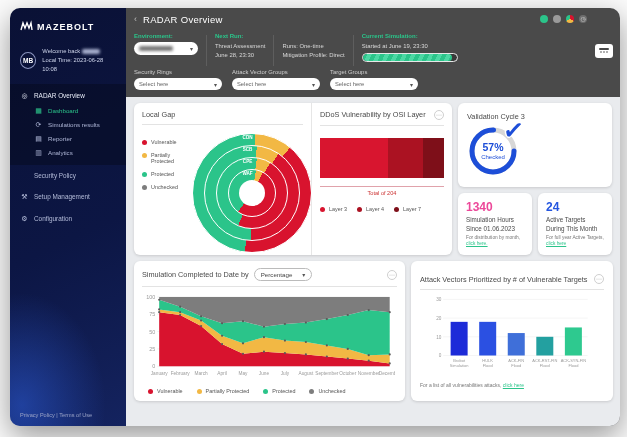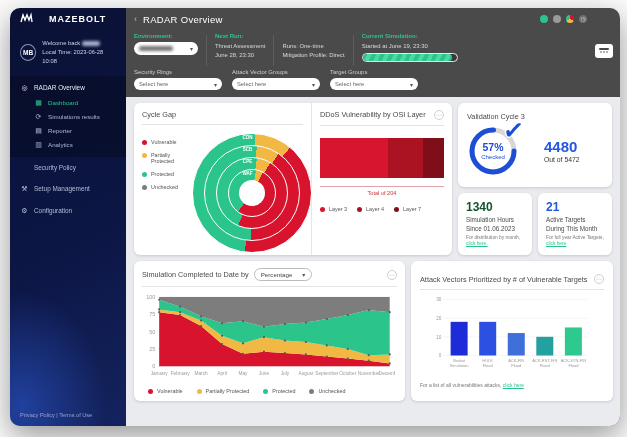--- a/index.html
+++ b/index.html
@@ -4,21 +4,21 @@
 <style>
   * { margin:0; padding:0; box-sizing:border-box; }
   html,body { width:627px; height:437px; background:#fbfbfb; font-family:"Liberation Sans",sans-serif; overflow:hidden; }
   .window { position:absolute; left:10px; top:8px; width:610px; height:418px; border-radius:10px;
             box-shadow:0 10px 30px rgba(0,0,0,.4); display:flex; overflow:hidden; background:#e9ebee; }
   
   .sidebar { width:116px; flex:0 0 116px; background:
       radial-gradient(120px 160px at 10% 95%, rgba(44,92,216,.55), rgba(44,92,216,0) 70%),
       linear-gradient(155deg,#0a1135 0%, #0c1644 55%, #14235f 100%);
       color:#c6cde4; display:flex; flex-direction:column; position:relative; }
-  .logo-row { display:flex; align-items:center; gap:16px; padding:4px 8px 8px 10px; }
+  .logo-row { display:flex; align-items:center; gap:4px; padding:12px 8px 8px 10px; }
   .logo-text { color:#fff; font-weight:bold; font-size:9px; letter-spacing:1px; }
   .user-row { display:flex; align-items:center; gap:6px; padding:6px 10px 10px 10px; }
   .avatar { width:17px; height:17px; border-radius:50%; border:1px solid #8d96c0; color:#fff;
             font-size:6.5px; font-weight:bold; display:flex; align-items:center; justify-content:center; }
   .welcome { font-size:5.8px; color:#cdd4ea; line-height:1.55; }
   .blur-chip { display:inline-block; width:18px; height:5px; background:#aab2d0; border-radius:2px; filter:blur(1.5px); vertical-align:middle; }
   .nav-group-active { background:rgba(4,8,26,.45); padding:4px 0 5px 0; }
   .nav-row { display:flex; align-items:center; gap:5px; padding:4px 10px; font-size:6.4px; color:#e8ecf8; cursor:pointer; }
   .nav-sub { display:flex; align-items:center; gap:5px; padding:3px 10px 3px 24px; font-size:6.2px; color:#aeb6d6; cursor:pointer; }
   .nav-sub.active { color:#2bc48a; }
@@ -73,21 +73,21 @@
   .donut-wrap { position:relative; width:120px; height:120px; margin:2px 0 0 4px; }
   .ring { position:absolute; border-radius:50%; border:1px solid #fff; }
   .ring-label { position:absolute; left:0; width:100%; text-align:center; color:#fff; font-size:4.6px; font-weight:bold; }
   .hole { position:absolute; width:26px; height:26px; left:47px; top:47px; background:#fff; border-radius:50%; }
   .osi-bar { display:flex; height:40px; width:100%; margin-top:6px; }
   .osi-underline { border-bottom:1px solid #e0a2ab; margin-top:8px; position:relative; }
   .osi-total { text-align:center; color:#c33; font-size:5.6px; margin-top:3px; }
   .legend-row { display:flex; gap:10px; margin-top:10px; }
   .rightcol { width:154px; display:flex; flex-direction:column; gap:6px; }
   .validation { height:84px; padding:9px 9px; }
-  .val-body { display:flex; align-items:center; gap:25px; margin-top:4px; }
+  .val-body { display:flex; align-items:flex-start; gap:25px; margin-top:4px;flex-direction:column; }
   .ring-chart { position:relative; width:52px; height:52px; }
   .ring-chart .pct { position:absolute; width:100%; text-align:center; top:16px; color:#1d4ed8; font-weight:bold; font-size:10.5px; }
   .ring-chart .chk { position:absolute; width:100%; text-align:center; top:29px; color:#1d4ed8; font-size:6px; }
   .checkmark { position:absolute; top:-9px; right:-5px; color:#1d4ed8; font-size:25px; font-weight:bold;
                text-shadow:-1.5px 0 0 #fff, 1.5px 0 0 #fff, 0 -1.5px 0 #fff, 0 1.5px 0 #fff; transform:rotate(6deg); }
   .val-num { color:#2456e0; font-size:15px; font-weight:bold; line-height:1; }
   .val-sub { color:#333; font-size:6.8px; margin-top:2px; }
   .minis { display:flex; gap:6px; flex:1; }
   .mini { flex:1; padding:7px 8px; display:flex; flex-direction:column; }
   .mini-num { font-size:12px; font-weight:bold; }
@@ -237,21 +237,21 @@
           <span class="caret">▾</span>
         </div>
       </div>
     </div>
 
     <div class="content">
       <div class="row1">
 
         <div class="card gap-osi">
           <div class="section sec-gap">
-            <div class="card-title">Cycle Gap</div>
+            <div class="card-title">Local Gap</div>
             <div class="title-rule"></div>
             <div class="gap-body">
               <div class="legend-col">
                 <div class="litem">
                     <span class="dot" style="background: rgb(216, 19, 46);"></span>
                     <span>Vulnerable</span>
                   </div>
                 <div class="litem">
                     <span class="dot" style="background: rgb(242, 184, 68);"></span>
                     <span>Partially Protected</span>
@@ -322,27 +322,27 @@
                 <div class="checkmark">✓</div>
               </div>
               <div>
                 <div class="val-num">4480</div>
                 <div class="val-sub">Out of 5472</div>
               </div>
             </div>
           </div>
           <div class="minis">
             <div class="card mini">
-              <div class="mini-num" style="color:#14532d">1340</div>
+              <div class="mini-num" style="color:#ec4899">1340</div>
               <div class="mini-label">Simulation Hours Since 01.06.2023</div>
               <div class="mini-foot"><span>For distribution by month,</span><br>
                 <span class="glink">click here.</span></div>
             </div>
             <div class="card mini">
-              <div class="mini-num" style="color:#2456e0">21</div>
+              <div class="mini-num" style="color:#2456e0">24</div>
               <div class="mini-label">Active Targets During This Month</div>
               <div class="mini-foot"><span>For full year Active Targets,</span><br>
                 <span class="glink">click here</span></div>
             </div>
           </div>
         </div>
       </div>
 
       <div class="row2">
 

